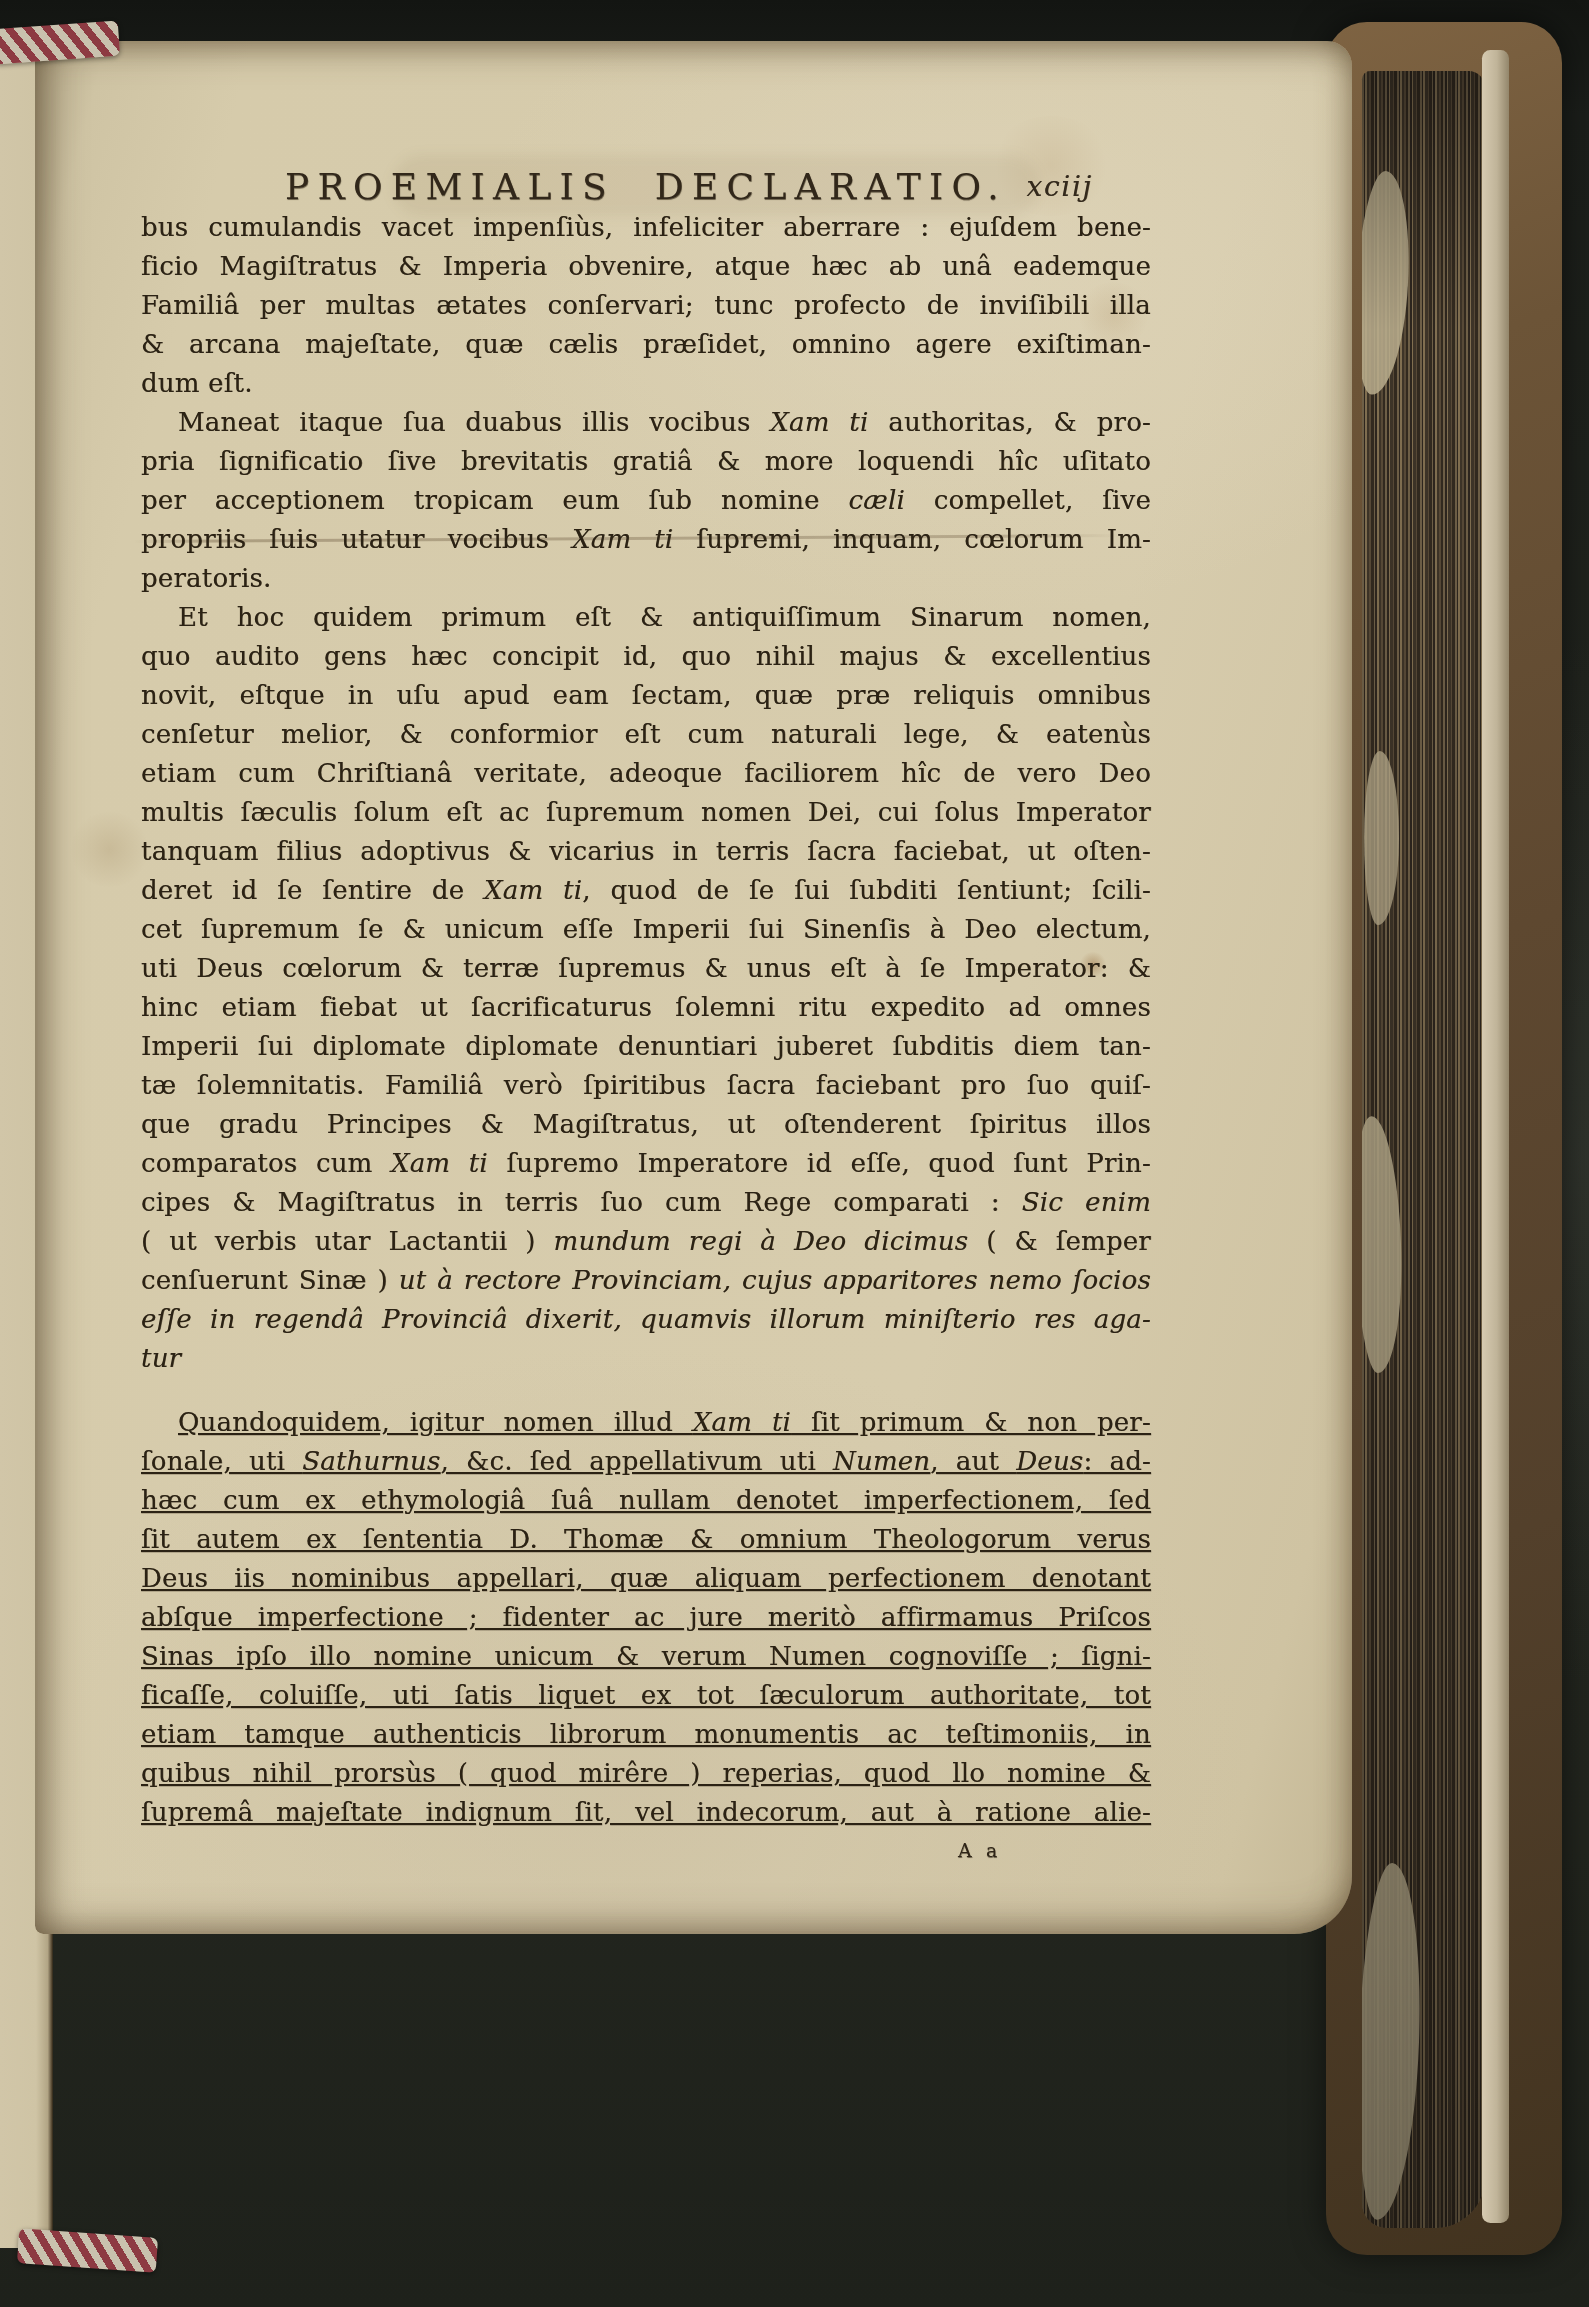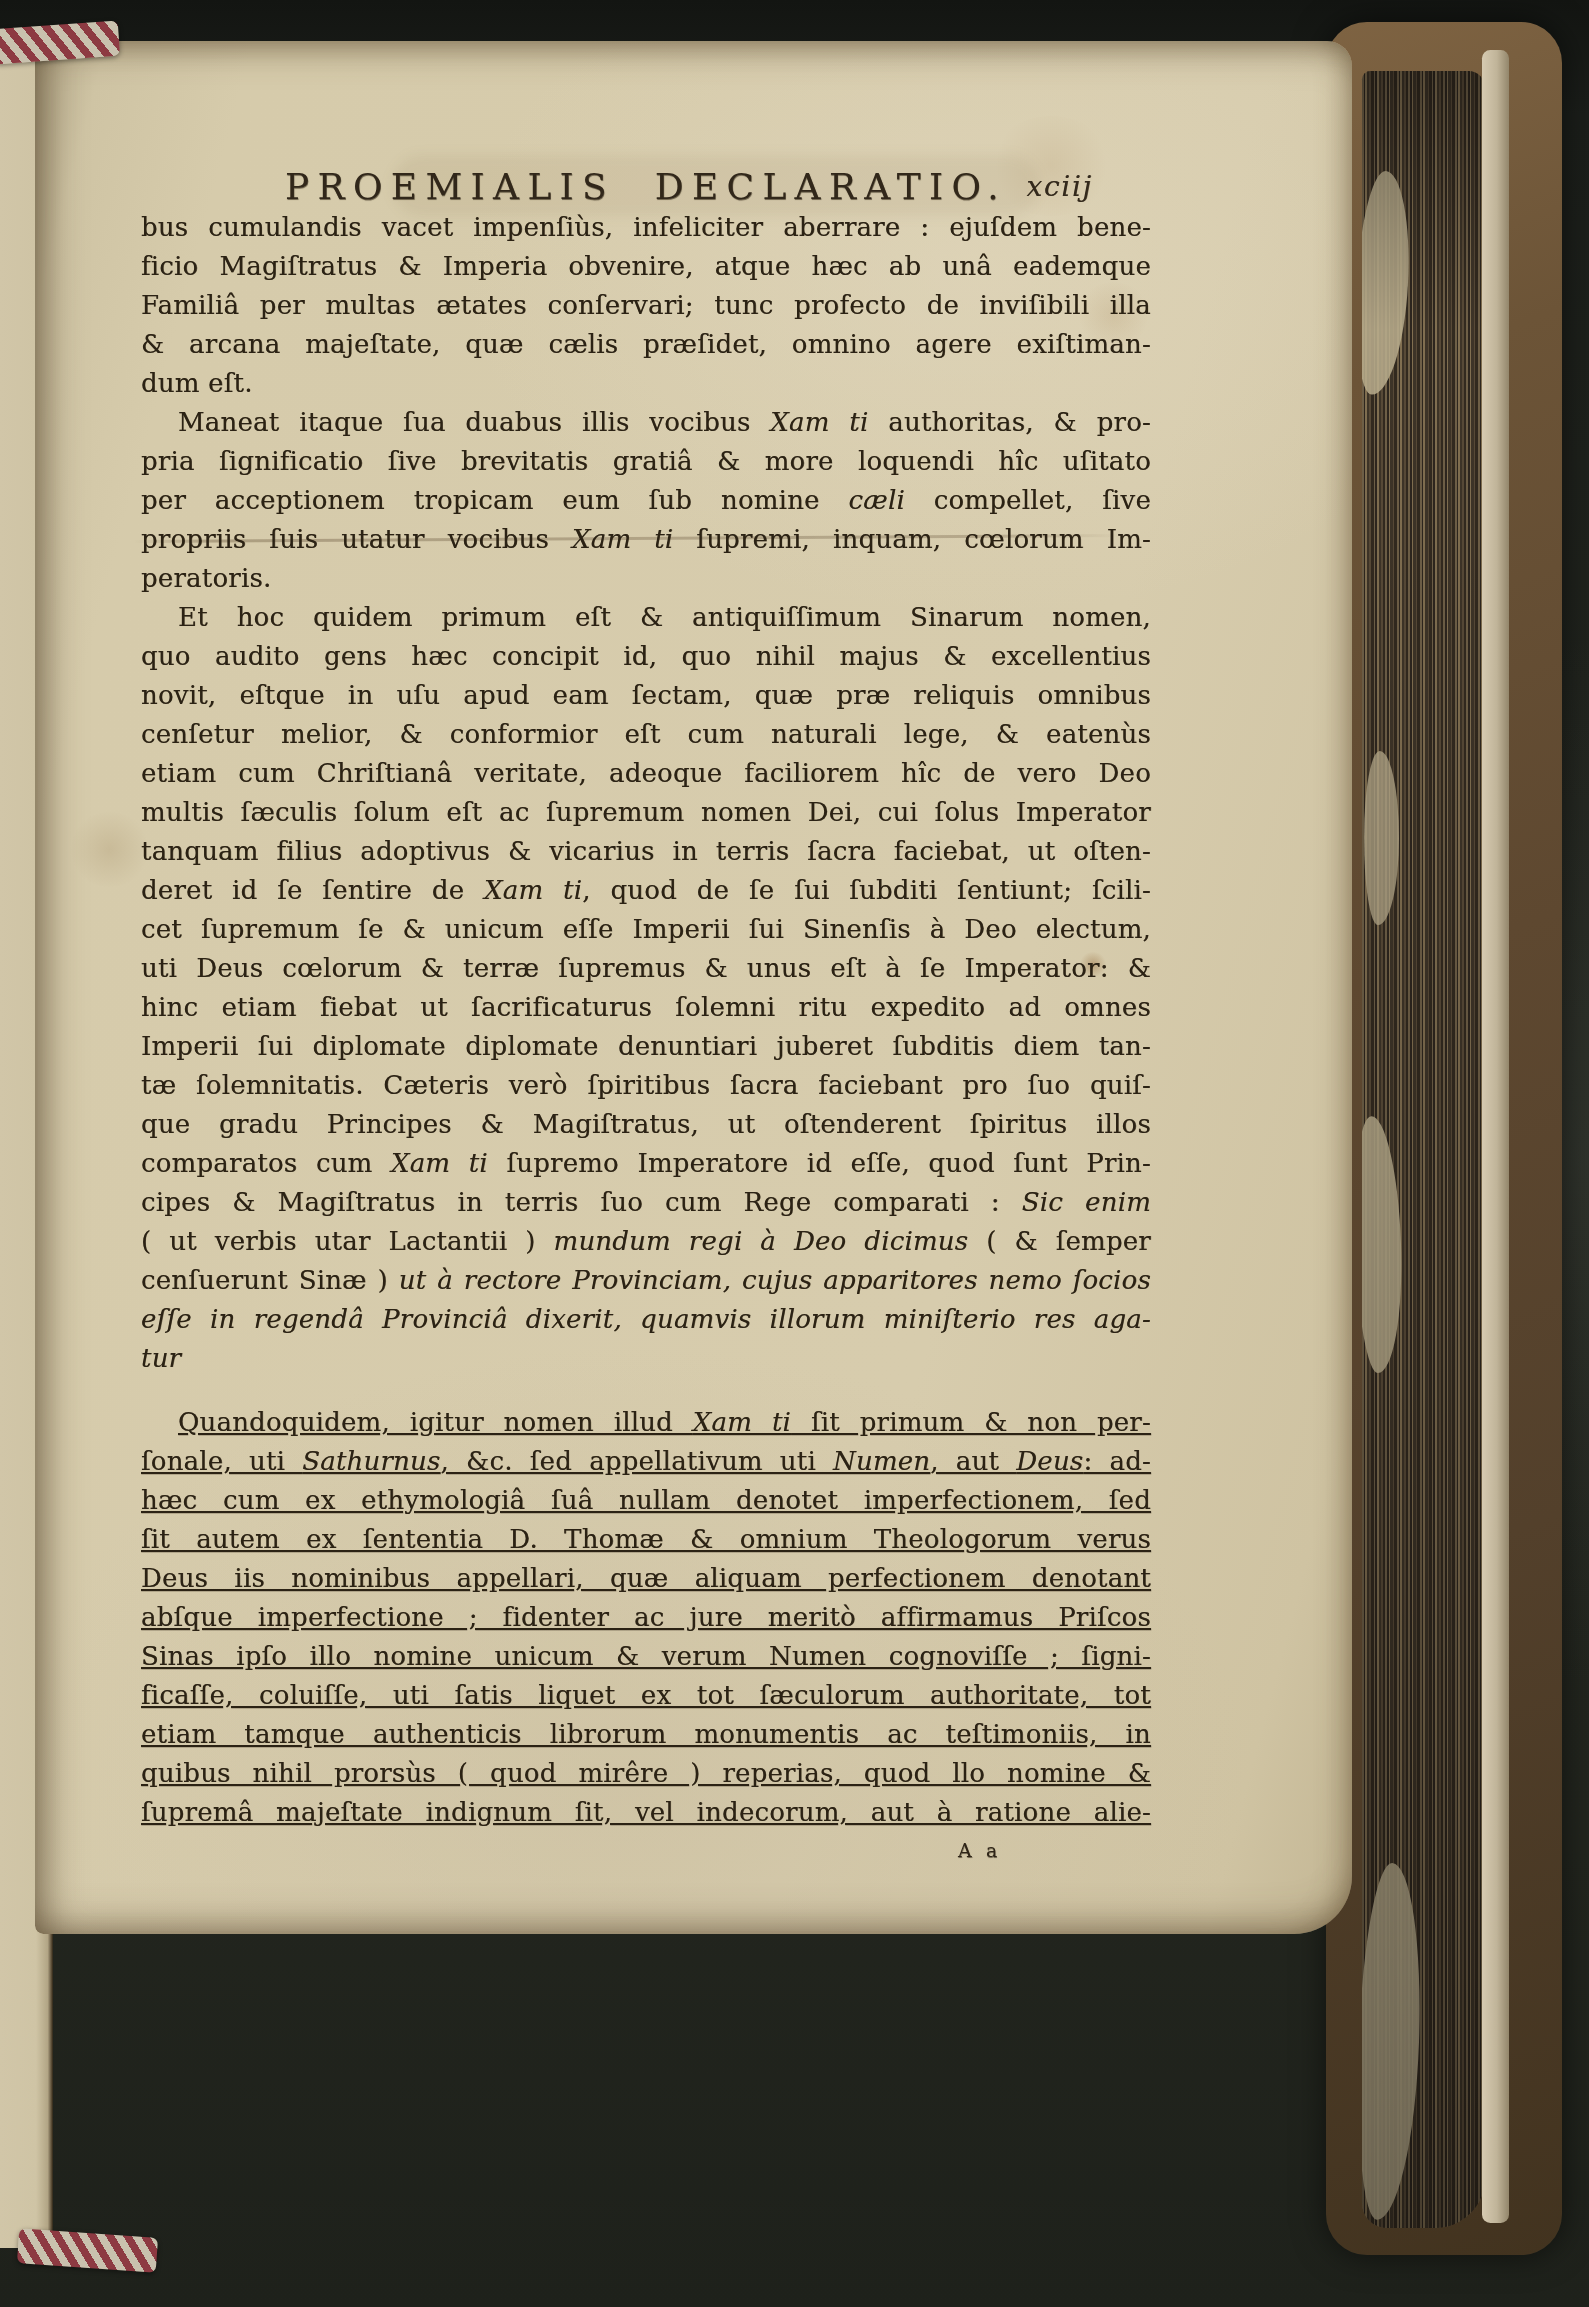--- a/index.html
+++ b/index.html
@@ -168,21 +168,21 @@
           <div class="line"><span>novit, eſtque in uſu apud eam ſectam, quæ præ reliquis omnibus</span></div>
           <div class="line"><span>cenſetur melior, &amp; conformior eſt cum naturali lege, &amp; eatenùs</span></div>
           <div class="line"><span>etiam cum Chriſtianâ veritate, adeoque faciliorem hîc de vero Deo</span></div>
           <div class="line"><span>multis ſæculis ſolum eſt ac ſupremum nomen Dei, cui ſolus Imperator</span></div>
           <div class="line"><span>tanquam filius adoptivus &amp; vicarius in terris ſacra faciebat, ut oſten-</span></div>
           <div class="line"><span>deret id ſe ſentire de </span><i>Xam ti</i><span>, quod de ſe ſui ſubditi ſentiunt; ſcili-</span></div>
           <div class="line"><span>cet ſupremum ſe &amp; unicum eſſe Imperii ſui Sinenſis à Deo electum,</span></div>
           <div class="line"><span>uti Deus cœlorum &amp; terræ ſupremus &amp; unus eſt à ſe Imperator: &amp;</span></div>
           <div class="line"><span>hinc etiam fiebat ut ſacrificaturus ſolemni ritu expedito ad omnes</span></div>
           <div class="line"><span>Imperii ſui diplomate diplomate denuntiari juberet ſubditis diem tan-</span></div>
-          <div class="line"><span>tæ ſolemnitatis.  Cæteris verò ſpiritibus ſacra faciebant pro ſuo quiſ-</span></div>
+          <div class="line"><span>tæ ſolemnitatis.  Familiâ verò ſpiritibus ſacra faciebant pro ſuo quiſ-</span></div>
           <div class="line"><span>que gradu Principes &amp; Magiſtratus, ut oſtenderent ſpiritus illos</span></div>
           <div class="line"><span>comparatos cum </span><i>Xam ti</i><span> ſupremo Imperatore id eſſe, quod ſunt Prin-</span></div>
           <div class="line"><span>cipes &amp; Magiſtratus in terris ſuo cum Rege comparati : </span><i>Sic enim</i></div>
           <div class="line"><span>( ut verbis utar Lactantii ) </span><i>mundum regi à Deo dicimus</i><span> ( &amp; ſemper</span></div>
           <div class="line"><span>cenſuerunt Sinæ ) </span><i>ut à rectore Provinciam, cujus apparitores nemo ſocios</i></div>
           <div class="line"><i>eſſe in regendâ Provinciâ dixerit, quamvis illorum miniſterio res aga-</i></div>
           <div class="line no-justify"><i>tur</i></div>
         </div>
         <div class="paragraph gap">
           <div class="line indent"><span>Quandoquidem, igitur nomen illud </span><i>Xam ti</i><span> ſit primum &amp; non per-</span></div>

